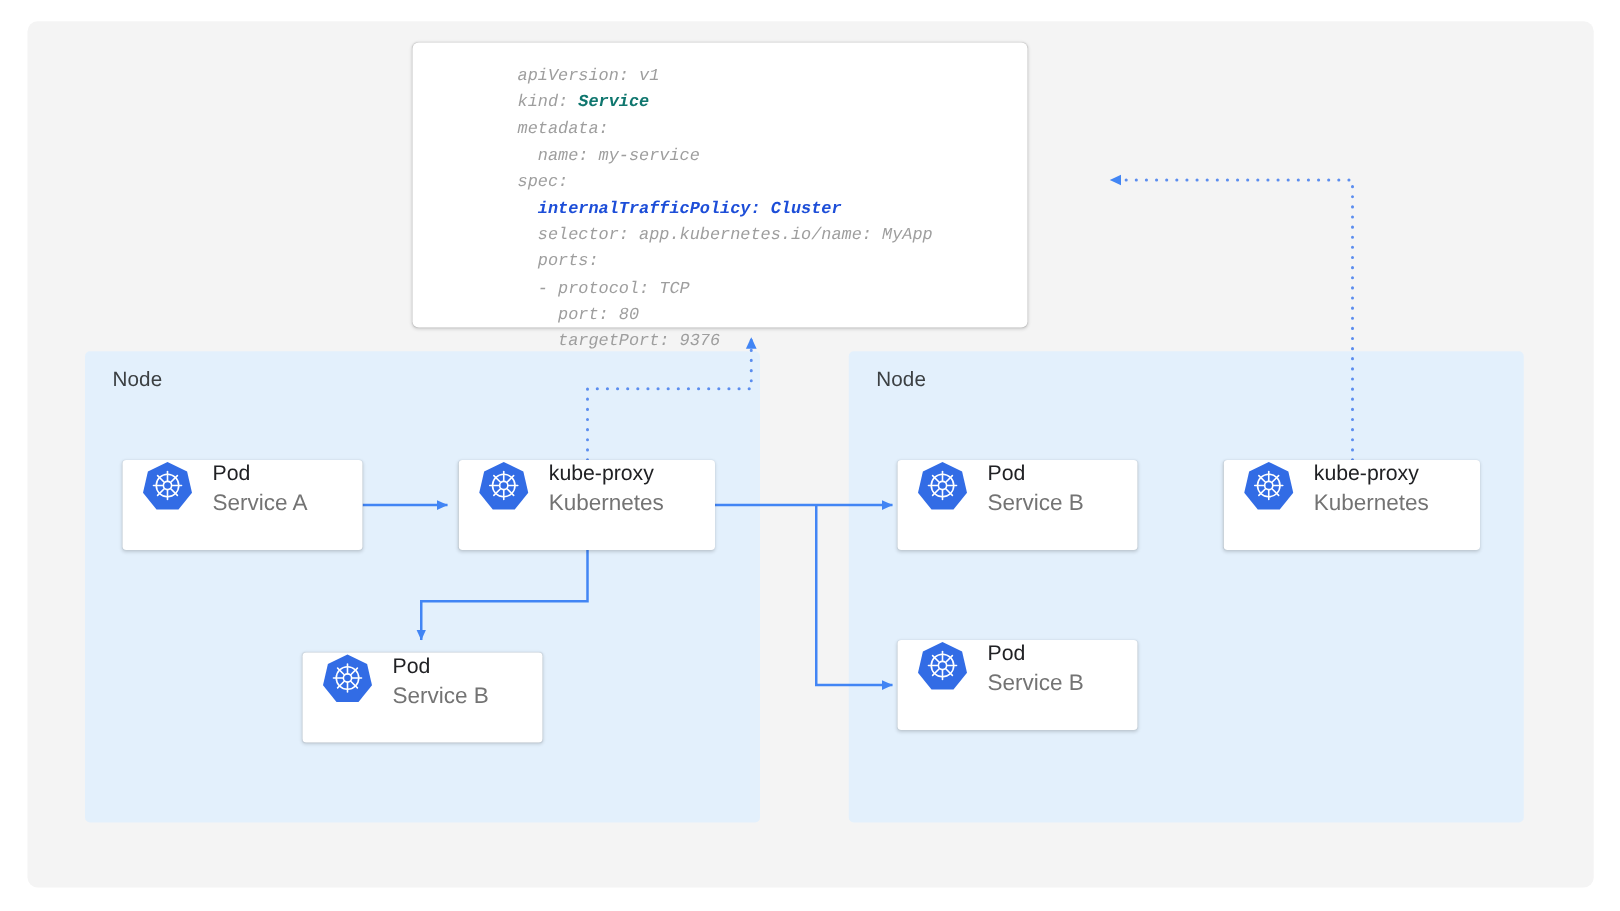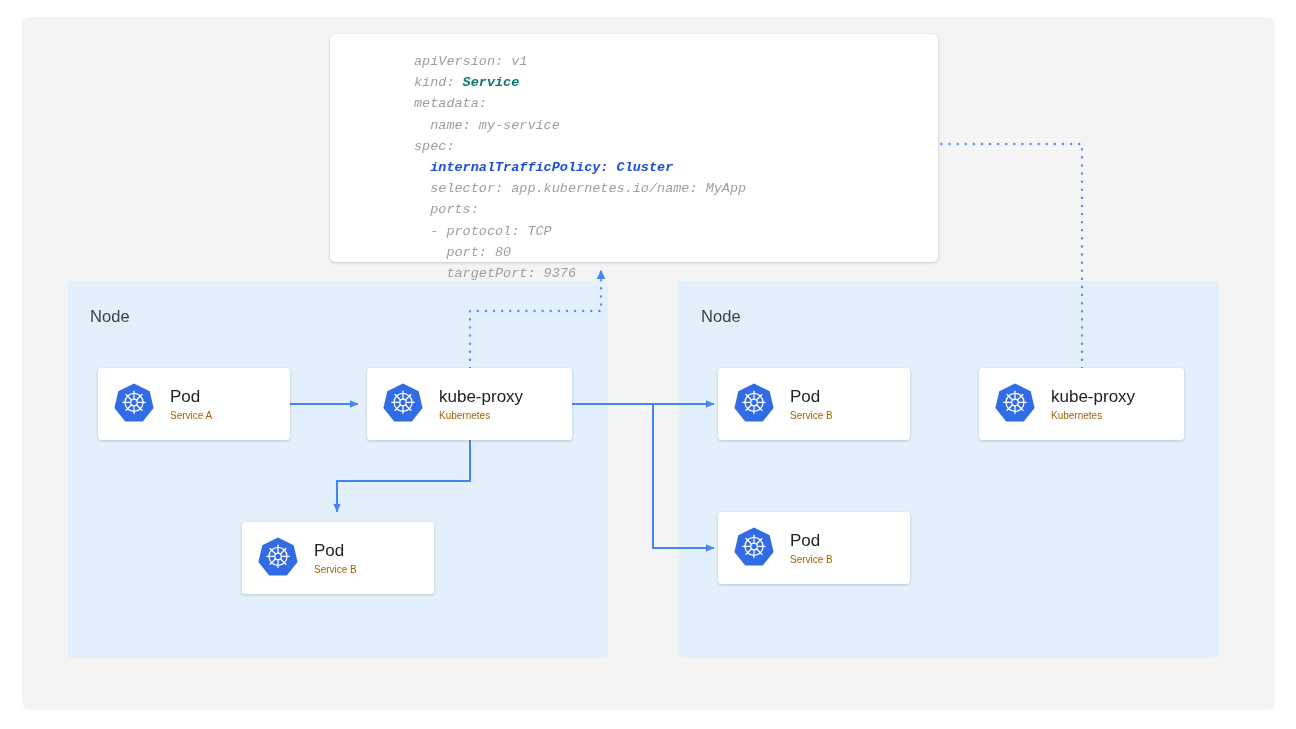--- a/index.html
+++ b/index.html
@@ -6,53 +6,53 @@
   body{width:1296px;height:729px;font-family:"Liberation Sans",sans-serif;overflow:hidden;}
   #stage{position:relative;width:1296px;height:729px;}
 
   .page-panel{
     position:absolute;left:22px;top:17px;width:1253px;height:693px;
     background:#f4f4f4;border-radius:8px;
   }
 
   
   .yaml-card{
-    position:absolute;left:330px;top:34px;width:608px;height:228px;
+    position:absolute;left:330px;top:34px;width:492px;height:228px;
     background:#ffffff;border-radius:5px;
     box-shadow:0 1px 3px rgba(0,0,0,.18),0 0 1px rgba(0,0,0,.12);
   }
   .yaml-body{
     position:absolute;left:84px;top:17px;
     font-family:"Liberation Mono","DejaVu Sans Mono",monospace;
     font-style:italic;font-size:13.5px;line-height:21.2px;
     color:#9e9e9e;white-space:pre;
   }
   .yaml-line{white-space:pre;}
   .yaml-line.bold{font-weight:bold;color:#1d4ed8;}
   .yaml-line .b{font-weight:bold;color:#0f766e;}
 
   
   .node{
     position:absolute;background:#e3f0fc;border-radius:4px;
   }
   .node-label{
-    position:absolute;left:22px;top:26px;
+    position:absolute;left:22px;top:14px;
     font-size:16.5px;color:#3c4043;letter-spacing:.1px;
   }
 
   
   .box{
     position:absolute;background:#ffffff;border-radius:3px;
     box-shadow:0 1px 3px rgba(0,0,0,.17),0 0 1px rgba(0,0,0,.10);
-    display:flex;align-items:center;
+    display:flex;align-items:flex-start;
   }
   .box .k8s{flex:0 0 auto;margin-left:16px;}
   .box .txt{margin-left:16px;display:flex;flex-direction:column;justify-content:center;}
   .box .title{font-size:17px;color:#202124;line-height:1.28;}
-  .box .sub{font-size:10px;color:#a16207;line-height:1.3;margin-top:1px;}
+  .box .sub{font-size:18px;color:#737373;line-height:1.3;margin-top:1px;}
 
   svg.overlay{position:absolute;left:0;top:0;width:1296px;height:729px;pointer-events:none;}
 </style>
 </head>
 <body>
 
 <div id="stage">
 
   <div class="page-panel"></div>
 

